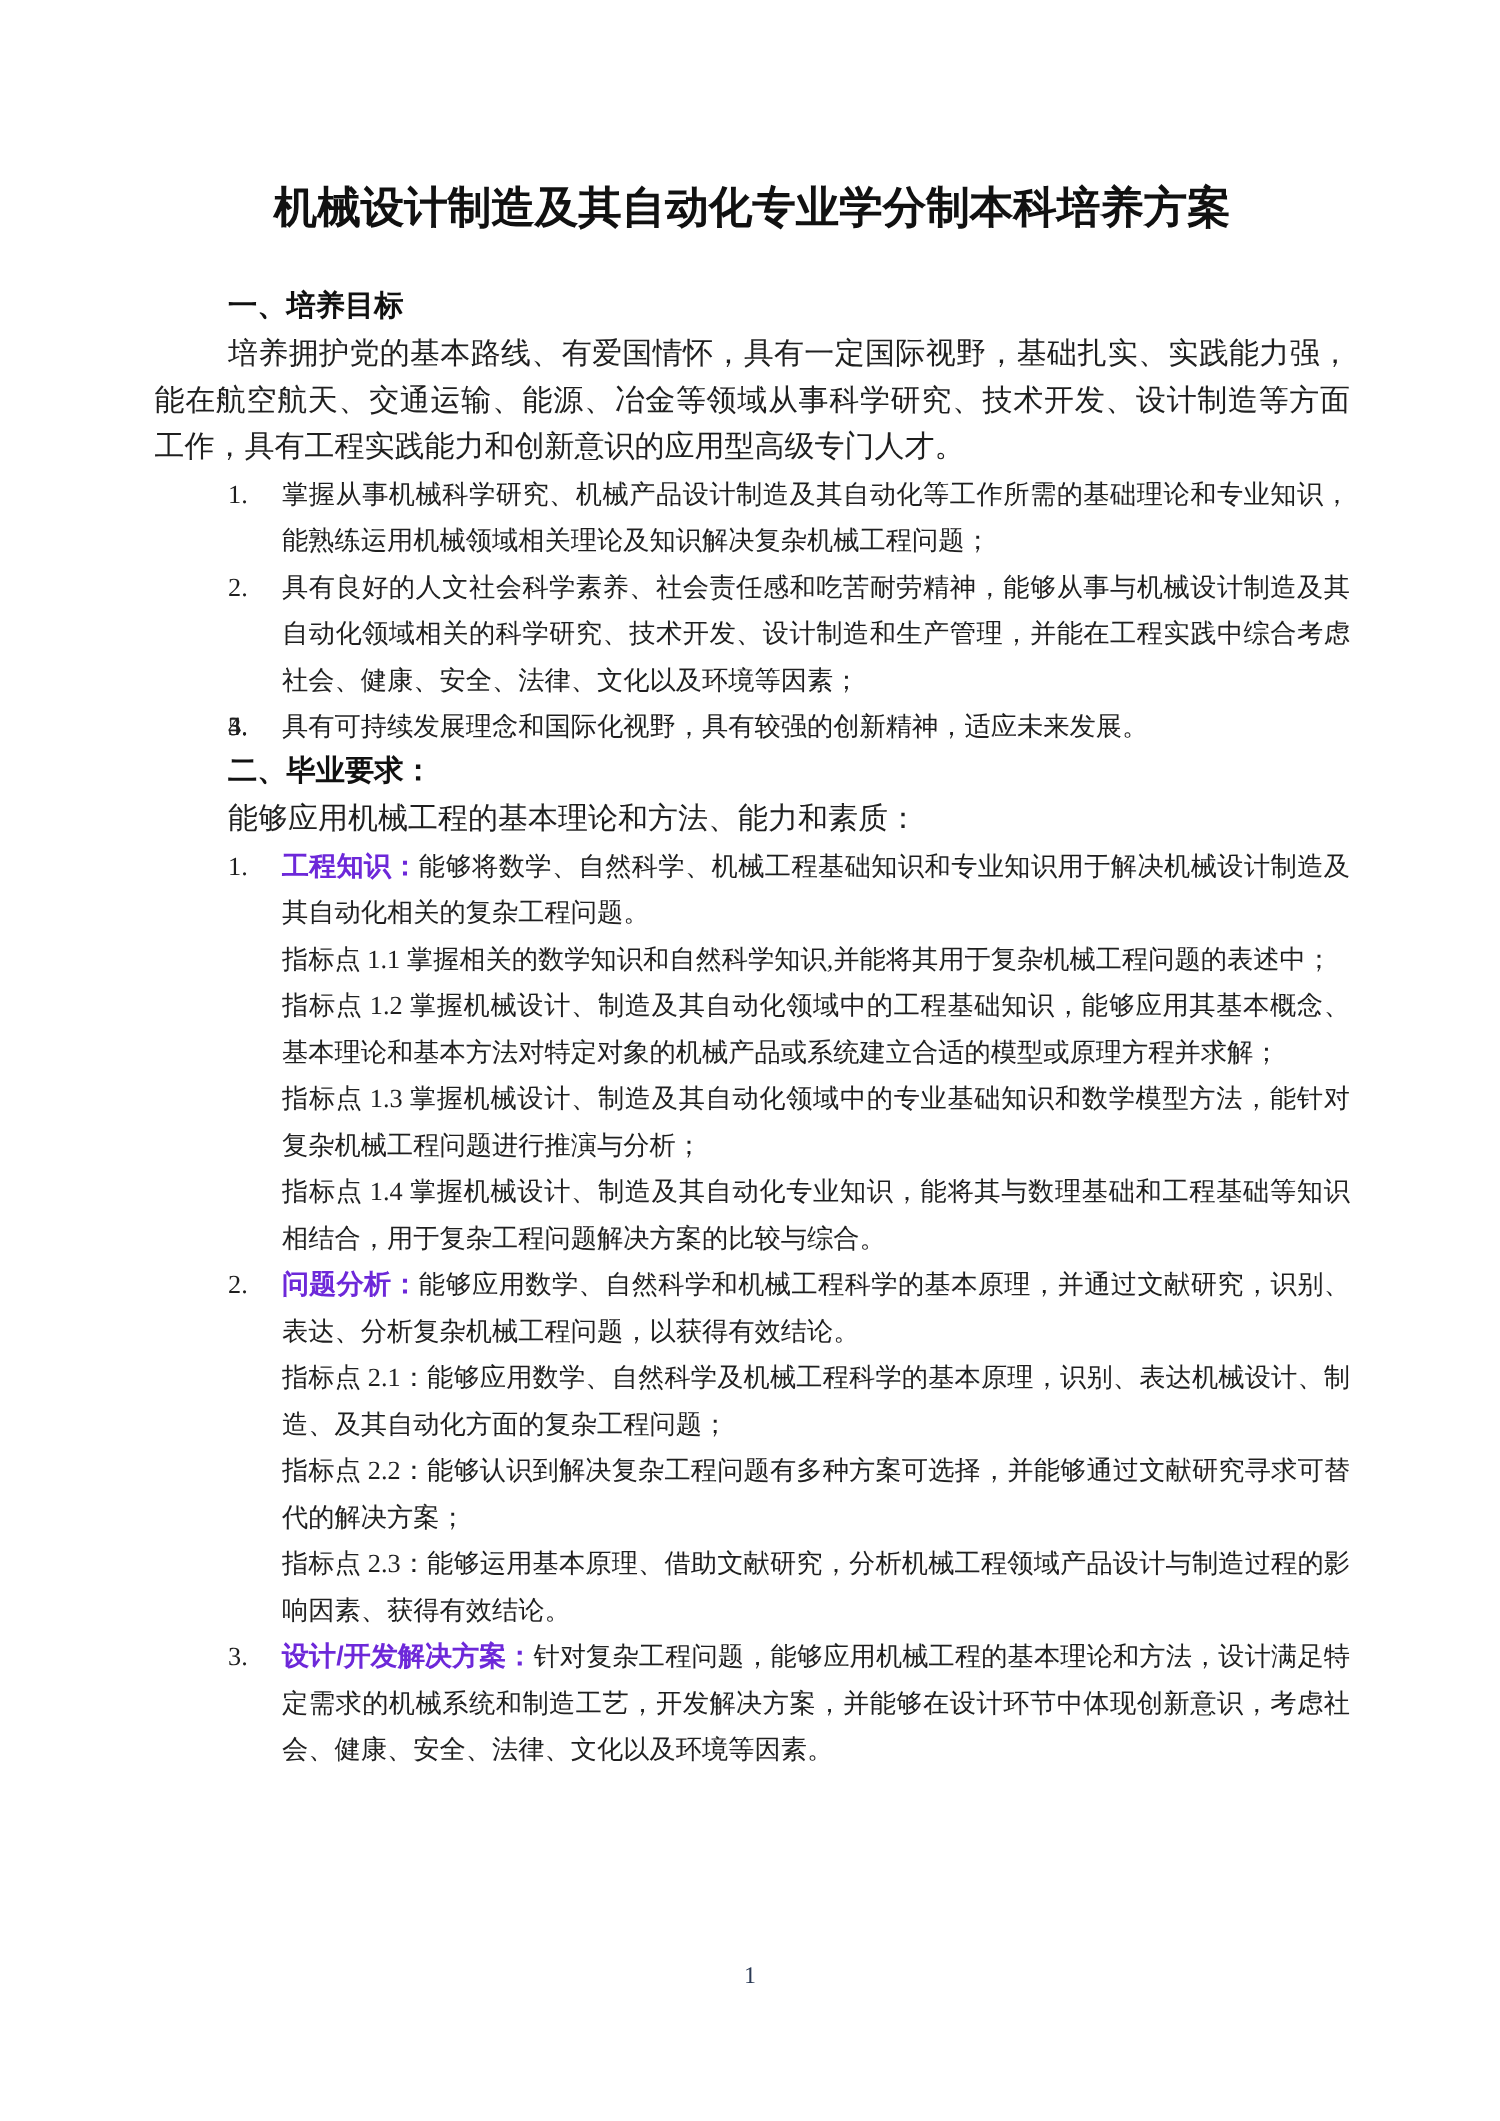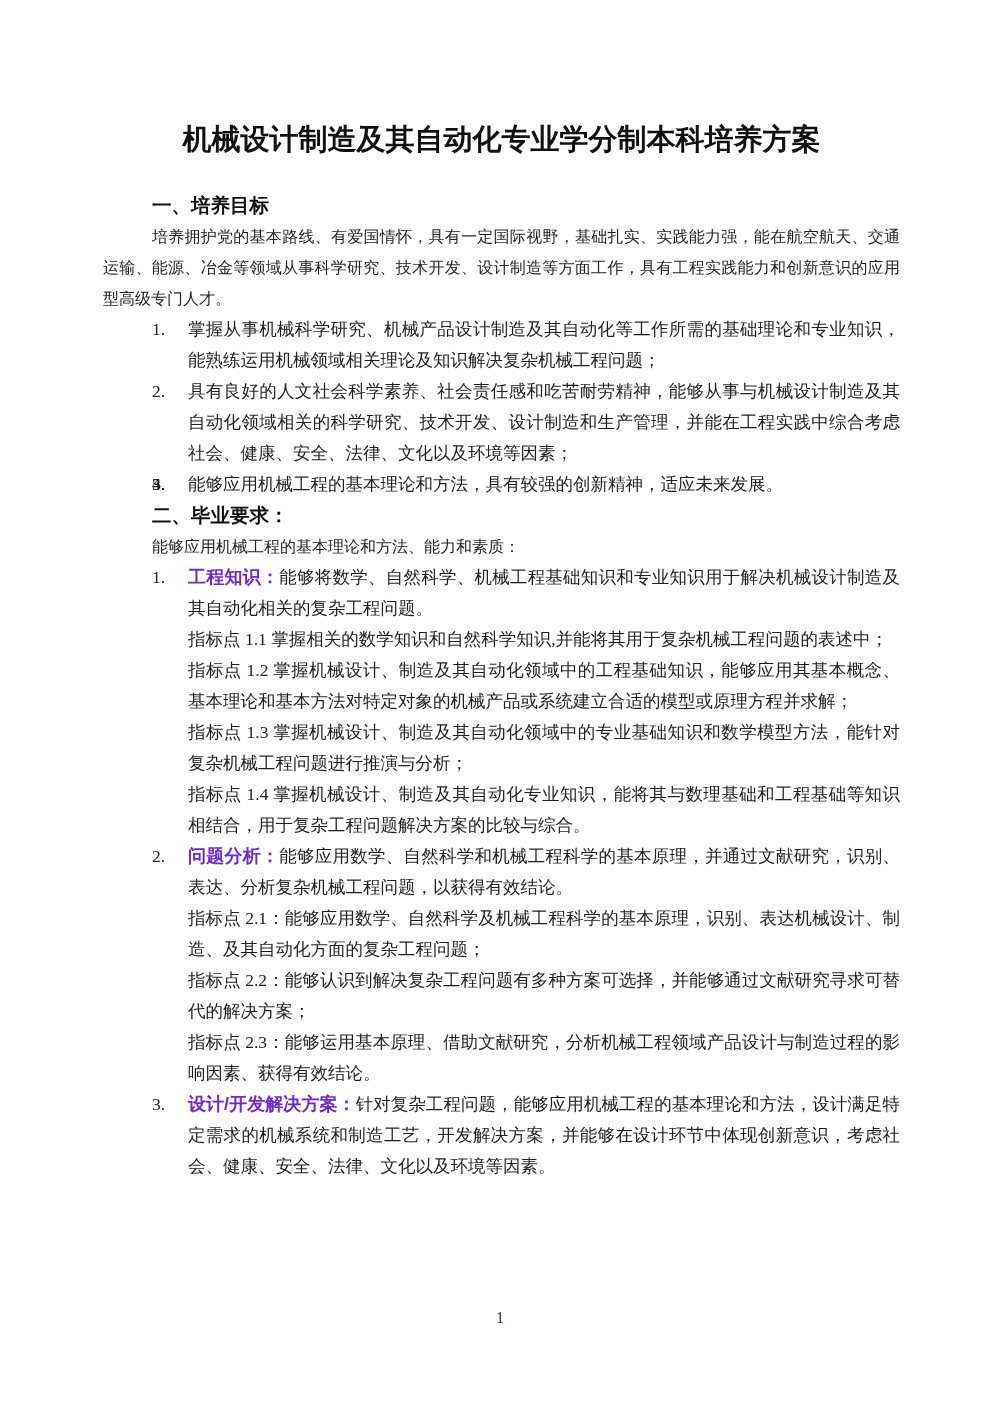--- a/index.html
+++ b/index.html
@@ -19,29 +19,29 @@
   .title {
     font-family: "Liberation Serif", "DejaVu Serif", serif;
     font-weight: 700;
     font-size: 29px;
     line-height: 38px;
     text-align: center;
     color: #111111;
     margin-bottom: 32px;
   }
   .heading {
-    font-family: Liberation Sans, sans-serif;
+    font-family: Liberation Mono, monospace;
     font-weight: 700;
     font-size: 19.5px;
     line-height: 31px;
     padding-left: 49px;
     color: #111111;
   }
   .para {
-    font-size: 16px;
+    font-size: 20px;
     line-height: 31px;
     text-align: justify;
   }
   .para.first-indent { text-indent: 49px; }
   .doc-list-item {
     position: relative;
     padding-left: 85px;
     font-size: 17.5px;
     line-height: 31px;
     text-align: justify;
@@ -93,21 +93,21 @@
     <span>具有良好的人文社会科学素养、社会责任感和吃苦耐劳精神，能够从事与机械设计制造及其自动化领域相关的科学研究、技术开发、设计制造和生产管理，并能在工程实践中综合考虑社会、健康、安全、法律、文化以及环境等因素；</span>
   </div>
   <div class="doc-list-item">
     <span class="num">3.</span>
   </div>
   <div class="doc-list-item">
     <span class="num">4.</span>
   </div>
   <div class="doc-list-item">
     <span class="num">5.</span>
-    <span>能够应用机械工程的基本理论和方法，具有较强的创新精神，适应未来发展。</span>
+    <span>具有可持续发展理念和国际化视野，具有较强的创新精神，适应未来发展。</span>
   </div>
 
   <h2 class="heading">二、毕业要求：</h2>
 
   <p class="para first-indent">能够应用机械工程的基本理论和方法、能力和素质：</p>
 
   <div class="doc-list-item">
     <span class="num">1.</span>
     <span class="bold-label">工程知识：</span><span>能够将数学、自然科学、机械工程基础知识和专业知识用于解决机械设计制造及其自动化相关的复杂工程问题。</span>
     <p class="point">指标点 1.1 掌握相关的数学知识和自然科学知识,并能将其用于复杂机械工程问题的表述中；</p>

